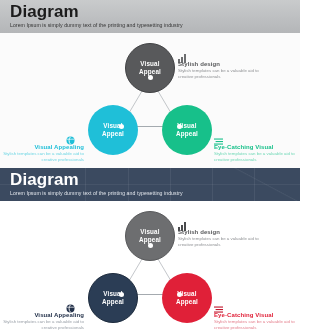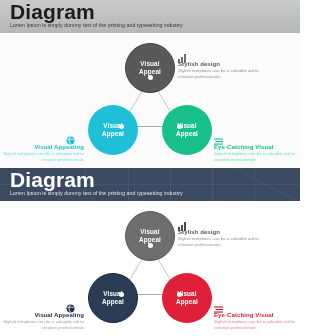--- a/index.html
+++ b/index.html
@@ -23,21 +23,21 @@
     overflow: hidden;
   }
   .panel-light .header {
     background: linear-gradient(180deg,#c9cbcc 0%, #bdbfc1 55%, #b4b6b8 100%);
   }
   .panel-dark .header {
     background: #3b4a60;
   }
   .header-inner { position: absolute; left: 10px; top: 2px; }
   .hdr-title {
-    font-size: 21px; font-weight: bold; letter-spacing: .1px;
+    font-size: 17px; font-weight: bold; letter-spacing: .1px;
     line-height: 19px;
   }
   .panel-light .hdr-title { color: #1c1c1c; }
   .panel-dark  .hdr-title { color: #ffffff; }
   .hdr-sub {
     font-size: 5.2px; line-height: 9px; letter-spacing: .05px;
     white-space: nowrap;
   }
   .panel-light .hdr-sub { color: #333333; }
   .panel-dark  .hdr-sub { color: #e2e6ec; }

